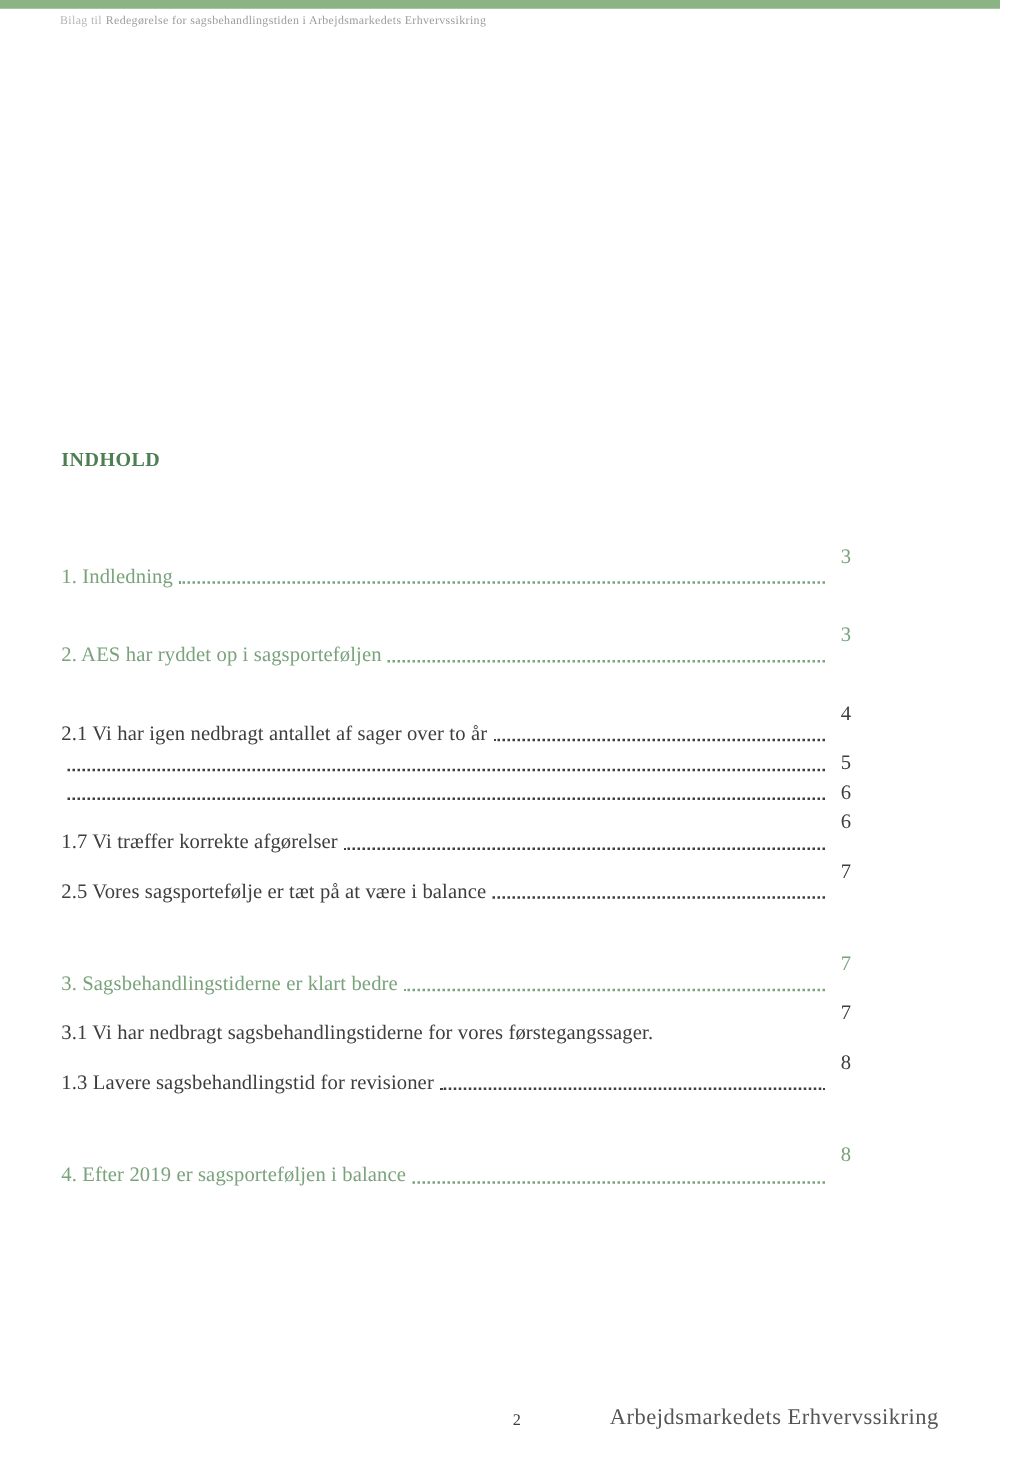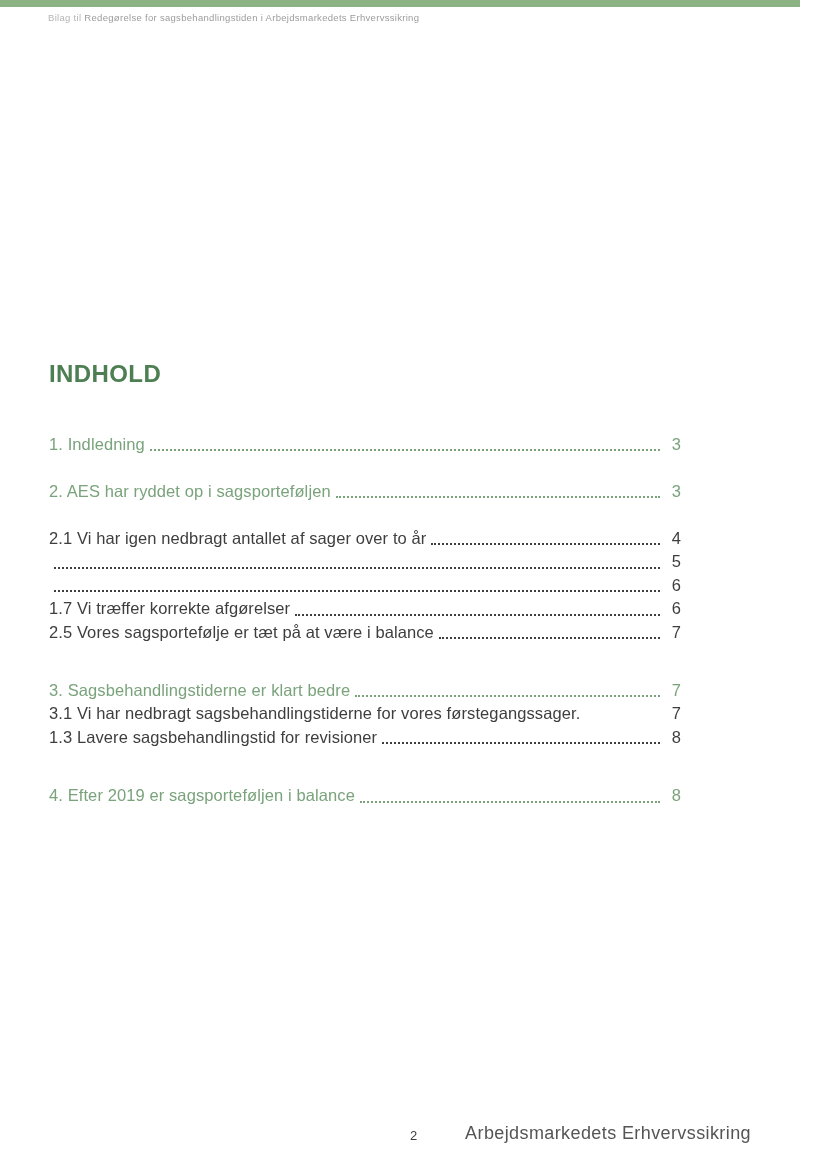--- a/index.html
+++ b/index.html
@@ -9,57 +9,57 @@
     --text-dark:#3e3e3e;
     --header-prefix-gray:#b5b5b5;
     --header-title-gray:#9c9c9c;
     --footer-gray:#555555;
   }
   html,body{margin:0;padding:0;background:#ffffff;}
   .page{
     position:relative;
     width:800px;height:1169px;
     background:#ffffff;
-    font-family:Liberation Sans, sans-serif;
+    font-family:Liberation Serif, serif;
     overflow:hidden;
   }
   .topbar{
     position:absolute;top:0;left:0;
     width:827px;height:7px;
     background:var(--accent-bar);
   }
   .header{
     position:absolute;top:12px;left:48px;
     font-size:9.5px;letter-spacing:0.3px;
     white-space:nowrap;
   }
   .hdr-prefix{color:var(--header-prefix-gray);margin-right:3px;}
   .hdr-title{color:var(--header-title-gray);}
   .heading{
     position:absolute;top:360px;left:49px;
     margin:0;
-    font-size:24px;font-weight:700;
+    font-size:16px;font-weight:700;
     letter-spacing:0.4px;
     color:var(--heading-green);
   }
   .toc{
     position:absolute;top:433px;left:49px;
     width:632px;
   }
   .toc-row{
     display:flex;
     font-size:16.5px;
     line-height:23.4px;
     letter-spacing:0.1px;
   }
   .toc-row.green{color:var(--toc-green);}
   .toc-row.dark{color:var(--text-dark);}
   .toc-row.gap-medium{margin-top:23.6px;justify-content:center;}
   .toc-row.gap-large{margin-top:35px;}
-  .toc-label{white-space:nowrap;}
+  .toc-label{white-space:nowrap;margin-top:16px;}
   .toc-leader{flex:1;position:relative;margin:0 3px 0 5px;min-width:0;}
   .toc-leader::after{
     content:"";
     position:absolute;left:0;right:0;bottom:5px;
     border-bottom:2px dotted currentColor;
   }
   .toc-row.no-leader .toc-leader::after{display:none;}
   .toc-pagenum{width:18px;text-align:right;flex:none;}
   .footer-pagenum{
     position:absolute;top:1128px;left:0;

